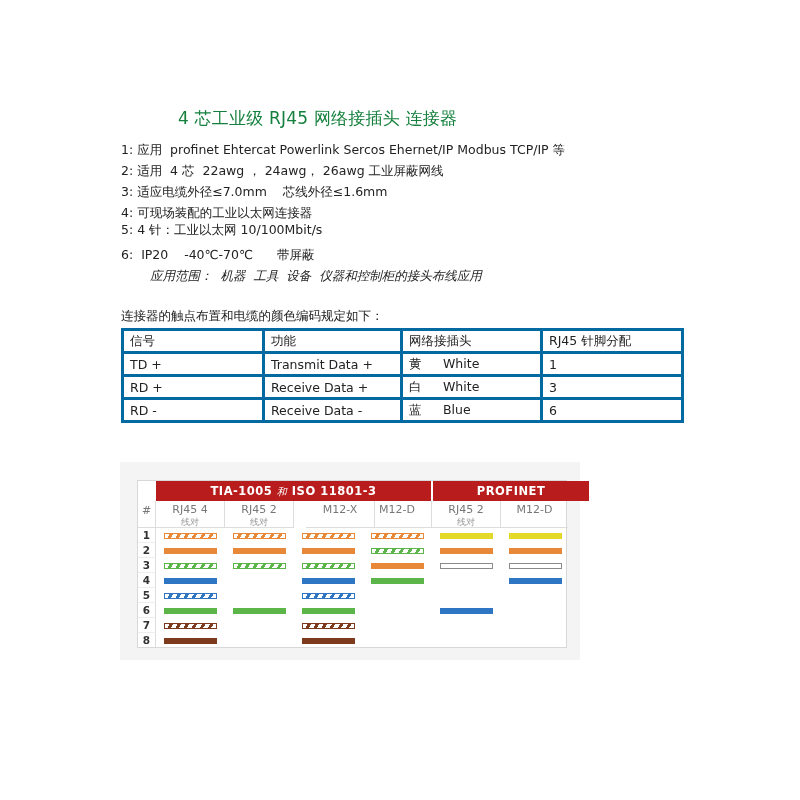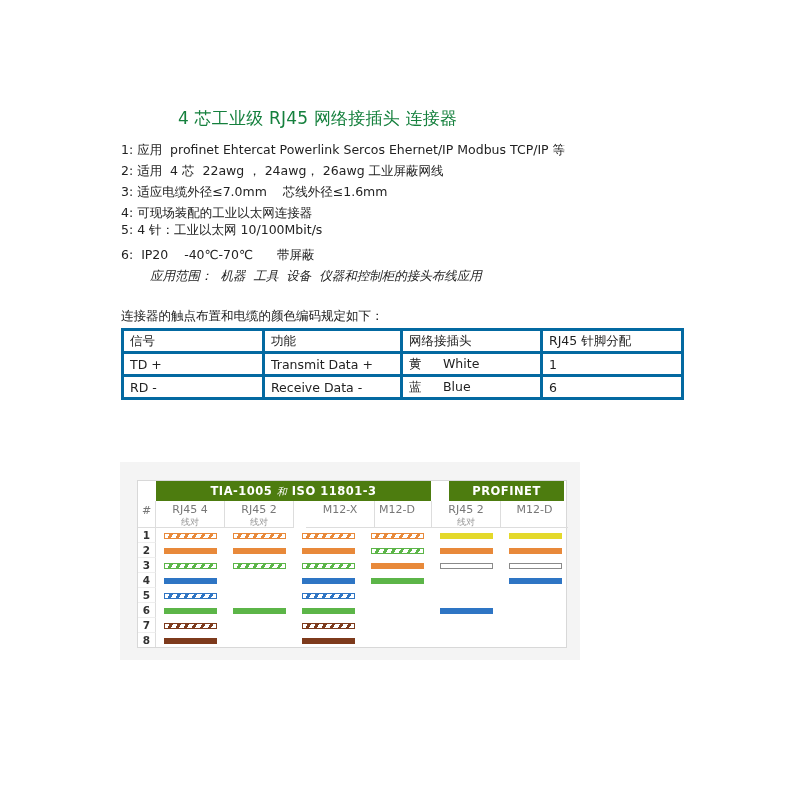--- a/index.html
+++ b/index.html
@@ -13,25 +13,25 @@
   table.sig { position:absolute; left:121px; top:328px; border-collapse:collapse;
               font-size:12.5px; color:#222; }
   table.sig td { border:3px solid #0369a1; height:20px; padding:0 0 0 6px; vertical-align:middle; }
   table.sig col.c1 { width:141px; } table.sig col.c2 { width:138px; }
   table.sig col.c3 { width:140px; } table.sig col.c4 { width:141px; }
   .zh { display:inline-block; width:34px; }
 
   .diagram-bg { position:absolute; left:120px; top:462px; width:460px; height:198px; background:#f4f4f4; }
   .diagram { position:absolute; left:137px; top:480px; width:430px; height:168px;
              background:#fff; border:1px solid #d8d8d8; box-sizing:border-box; }
-  .hdr { position:absolute; top:0; height:20px; background:#4d7c0f; color:#fff;
+  .hdr { position:absolute; top:0; height:20px; background:#b91c1c; color:#fff;
          font-family:"DejaVu Sans", sans-serif; font-weight:bold; font-size:11.5px;
          text-align:center; line-height:20px; letter-spacing:0.5px; }
   .hdr.tia { left:18px; width:275px; border-right:2px solid #fff; }
-  .hdr.pro { left:311px; width:115px; }
+  .hdr.pro { left:295px; width:156px; }
   .hdr .he { font-weight:normal; font-family:"DejaVu Serif", serif; font-size:10px; font-style:italic; }
   .hash { position:absolute; left:0; top:20px; width:18px; height:27px; text-align:center;
           font-size:11px; color:#777; line-height:20px; border-right:1px solid #ddd; border-bottom:1px solid #ddd; box-sizing:border-box; }
   .sub { position:absolute; top:20px; height:27px; width:69px; text-align:center;
          font-size:11px; color:#777; line-height:12px; padding-top:3px; box-sizing:border-box;
          border-right:1px solid #ddd; border-bottom:1px solid #ddd; font-family:"DejaVu Sans", sans-serif; }
   .sub .s2 { display:block; font-size:9px; color:#999; font-family:"DejaVu Serif", serif; }
   .rownum { position:absolute; left:0; width:18px; height:15px; text-align:center;
             font-size:10.5px; font-weight:bold; color:#333; line-height:15px; border-right:1px solid #ddd;
             border-bottom:1px solid #eee; box-sizing:border-box; }
@@ -68,20 +68,26 @@
     <td>信号</td>
     <td>功能</td>
     <td>网络接插头</td>
     <td>RJ45 针脚分配</td>
   </tr>
   <tr>
     <td>TD +</td>
     <td>Transmit Data +</td>
     <td><span class="zh">黄</span><span>White</span></td>
     <td>1</td>
+  </tr>
+  <tr>
+    <td>RD +</td>
+    <td>Receive Data +</td>
+    <td><span class="zh">白</span><span>White</span></td>
+    <td>3</td>
   </tr>
   <tr>
     <td>RD -</td>
     <td>Receive Data -</td>
     <td><span class="zh">蓝</span><span>Blue</span></td>
     <td>6</td>
   </tr>
 </tbody>
   </table>
 

